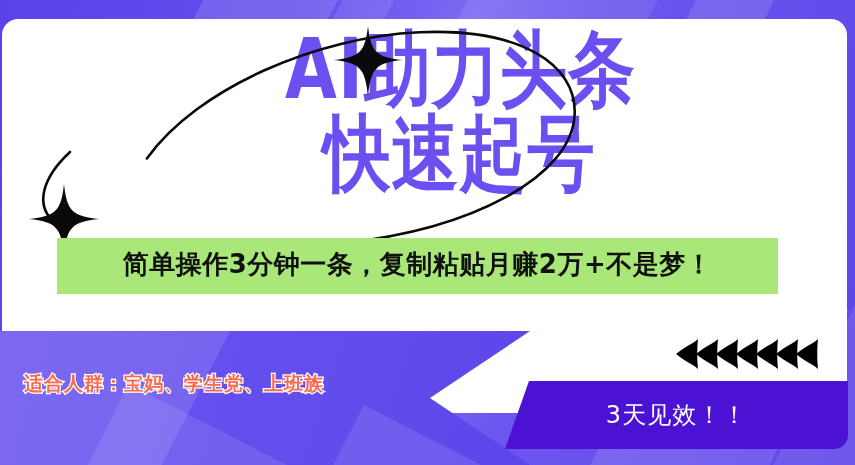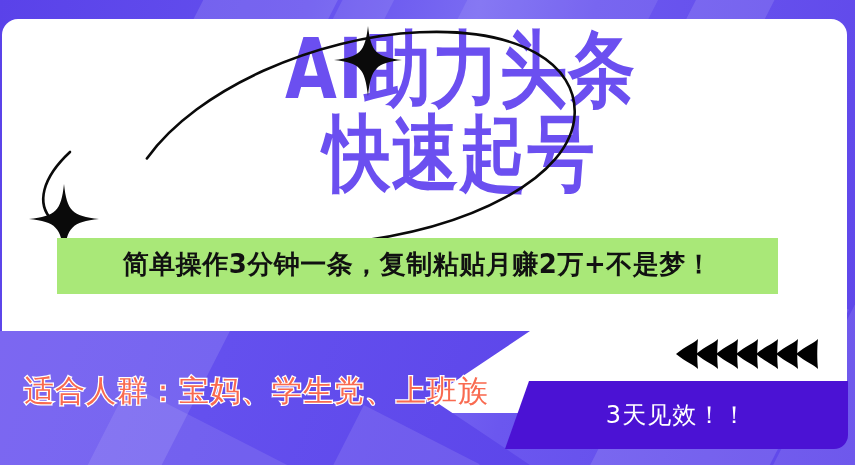--- a/index.html
+++ b/index.html
@@ -116,22 +116,22 @@
     background: rgba(255,255,255,0.12);
   }
   .bottom-band .lite.a { left: -40px; top: -120px; width: 240px; height: 300px; transform: rotate(27deg); }
   .bottom-band .lite.b { left: 60px;  top: 80px;   width: 180px; height: 260px; transform: rotate(27deg); background: rgba(255,255,255,0.10); }
   .bottom-band .lite.c { left: 300px; top: 90px;   width: 130px; height: 250px; transform: rotate(27deg); background: rgba(255,255,255,0.11); }
 
   .audience {
     position: absolute;
     left: 24px;
     top: 371px;
-    font-size: 30px;
-    font-weight: 400;
+    font-size: 19px;
+    font-weight: 700;
     color: #f96a50;
     letter-spacing: 1px;
     white-space: nowrap;
     font-family: "DejaVu Sans", "Liberation Sans", sans-serif;
     -webkit-text-stroke: 2.5px #ffffff;
     paint-order: stroke fill;
   }
 
   
   .result-banner {

